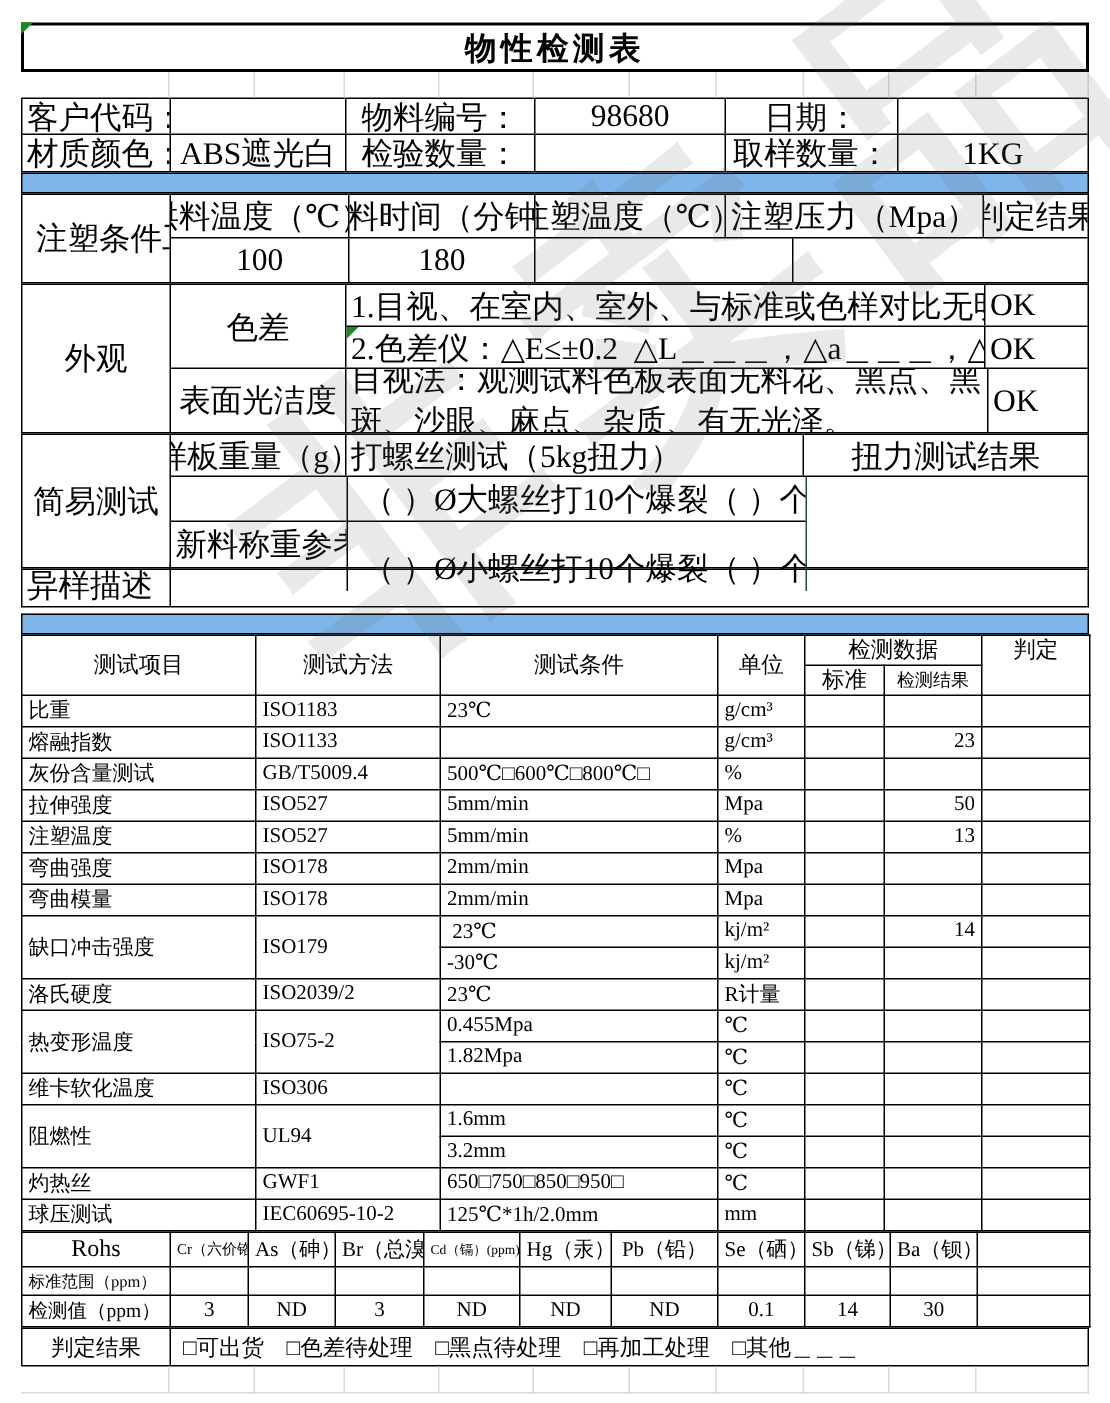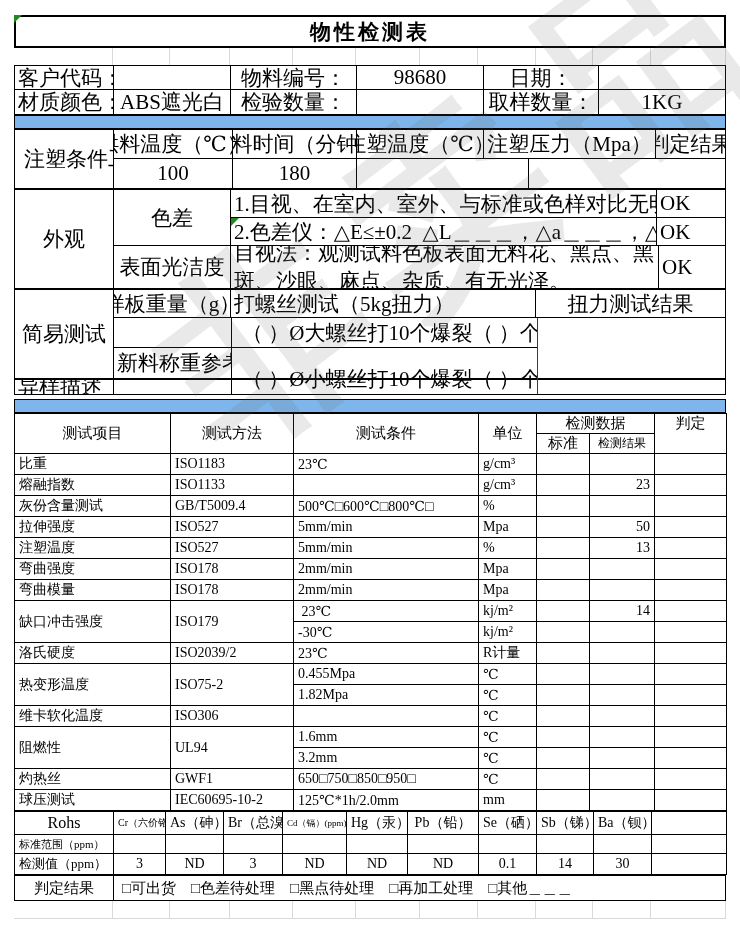--- a/index.html
+++ b/index.html
@@ -196,21 +196,21 @@
               </div>
             <div class="row h30">
                 <div class="c f1" style="border-right:none;padding-left:10px;">（ ）Ø小螺丝打10个爆裂（ ）个</div>
               </div>
           </div>
           <div class="c f1"></div>
         </div>
       </div>
     </div>
 
-    <div class="sec fx" style="height:16px;">
+    <div class="sec fx" style="height:26px;align-items:flex-end;">
       <div class="c w99">异样描述</div>
       <div class="c f1"></div>
     </div>
 
     <div class="gap4"></div>
     <div class="bluebar"></div>
 
     <table id="main-table">
       <colgroup>
         <col style="width:156px">

